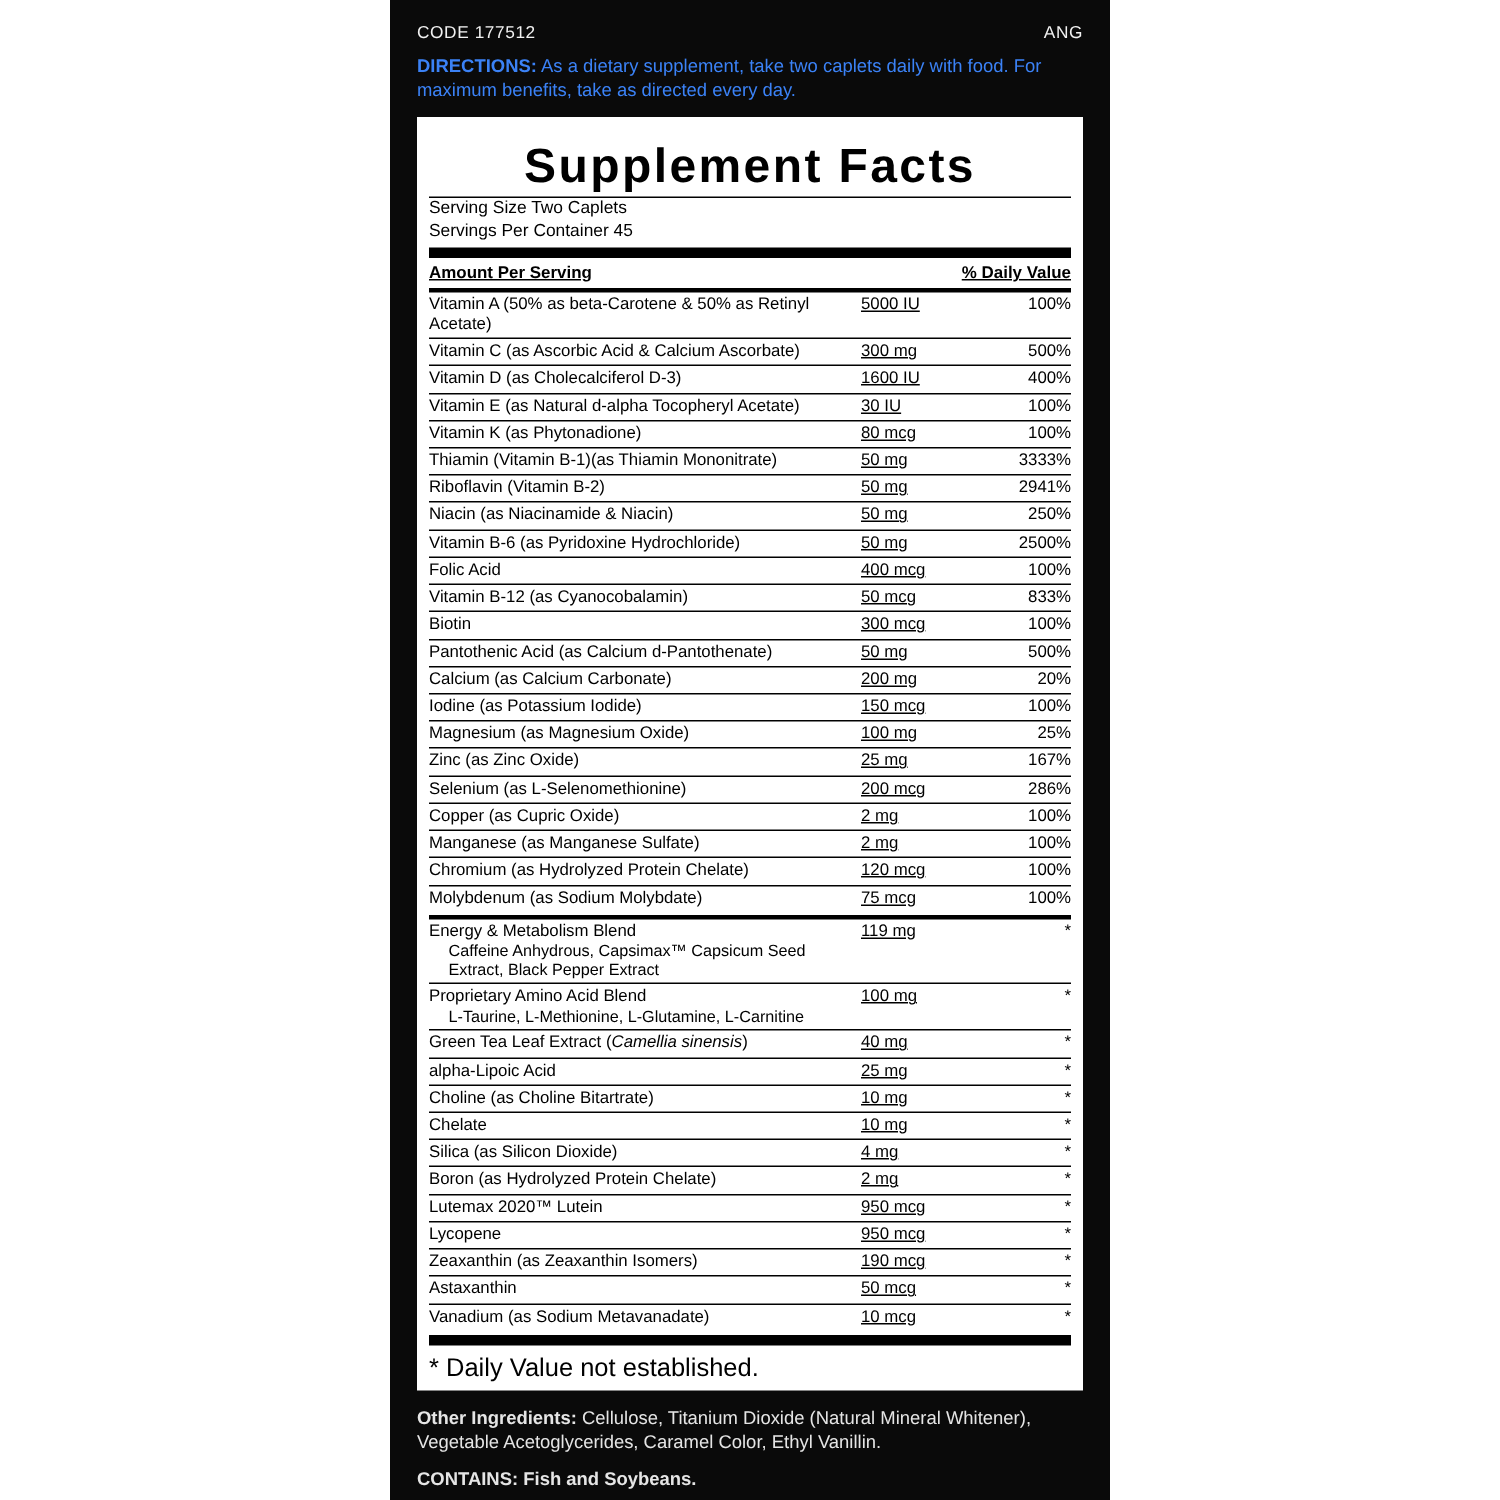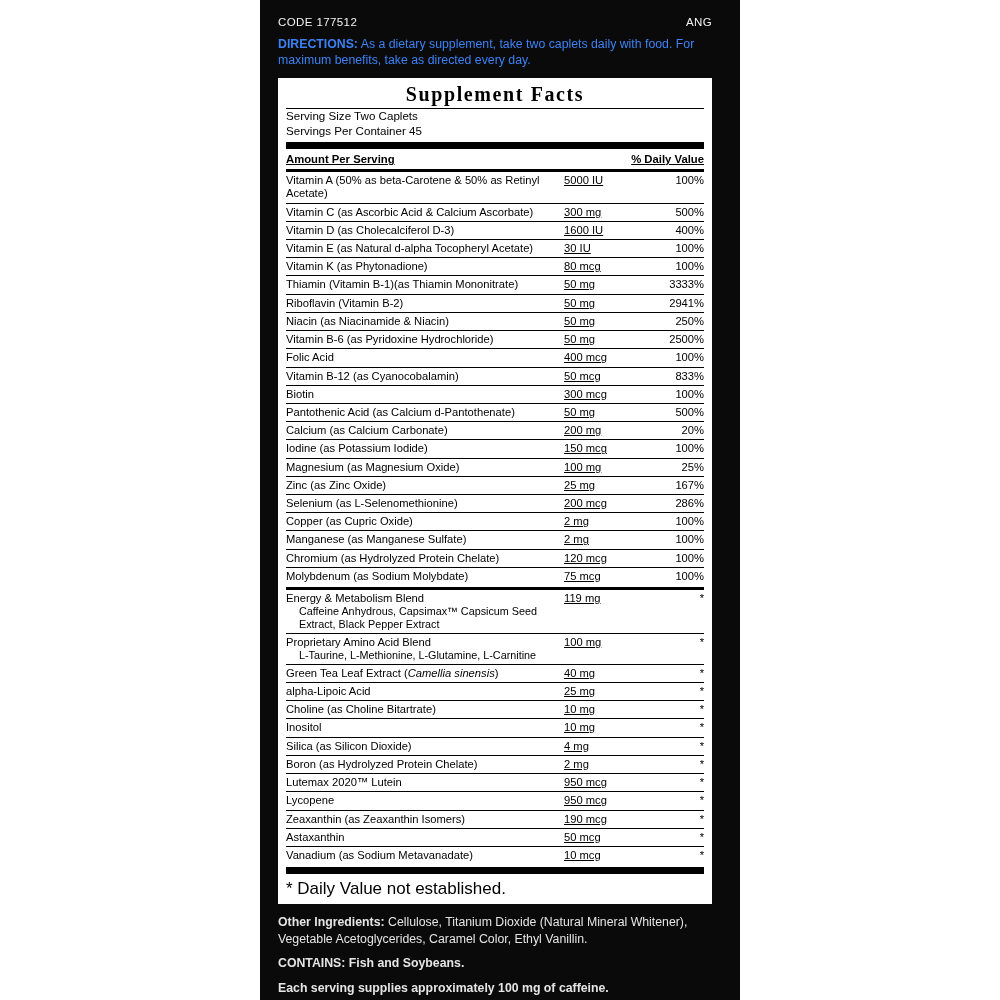--- a/index.html
+++ b/index.html
@@ -21,21 +21,21 @@
   }
   .label-panel {
     position: absolute;
     left: 260px;
     top: 0;
     width: 480px;
     height: 1000px;
     background: #0a0a0a;
     color: #ffffff;
     box-sizing: border-box;
-    padding: 16px 28px 10px 18px;
+    padding: 16px 18px 10px 18px;
   }
   .code-row {
     display: flex;
     justify-content: space-between;
     align-items: baseline;
     font-size: 11.5px;
     letter-spacing: 0.4px;
     color: #f2f2f2;
     margin-bottom: 8px;
   }
@@ -50,26 +50,26 @@
   }
   
   .sf-box {
     background: #ffffff;
     color: #000000;
     padding: 6px 8px 5px 8px;
     box-sizing: border-box;
   }
   .sf-title {
     text-align: center;
-    font-size: 20px;
+    font-size: 32px;
     font-weight: bold;
     letter-spacing: 1.6px;
     line-height: 1.05;
-    margin: 0 0 3px 0;
-    font-family: Liberation Serif, serif;
+    margin: 10px 0 3px 0;
+    font-family: Liberation Sans, sans-serif;
   }
   .rule-thick {
     border-bottom: 7px solid #000;
     margin: 3px 0 2px 0;
   }
   .rule-med {
     border-bottom: 3px solid #000;
     margin: 2px 0 0 0;
   }
   .rule-thin {
@@ -289,21 +289,21 @@
               <td class="nm">alpha-Lipoic Acid</td>
               <td class="amt">25 mg</td>
               <td class="dv">*</td>
             </tr>
             <tr>
               <td class="nm">Choline (as Choline Bitartrate)</td>
               <td class="amt">10 mg</td>
               <td class="dv">*</td>
             </tr>
             <tr>
-              <td class="nm">Inositol</td>
+              <td class="nm">Chelate</td>
               <td class="amt">10 mg</td>
               <td class="dv">*</td>
             </tr>
             <tr>
               <td class="nm">Silica (as Silicon Dioxide)</td>
               <td class="amt">4 mg</td>
               <td class="dv">*</td>
             </tr>
             <tr>
               <td class="nm">Boron (as Hydrolyzed Protein Chelate)</td>

